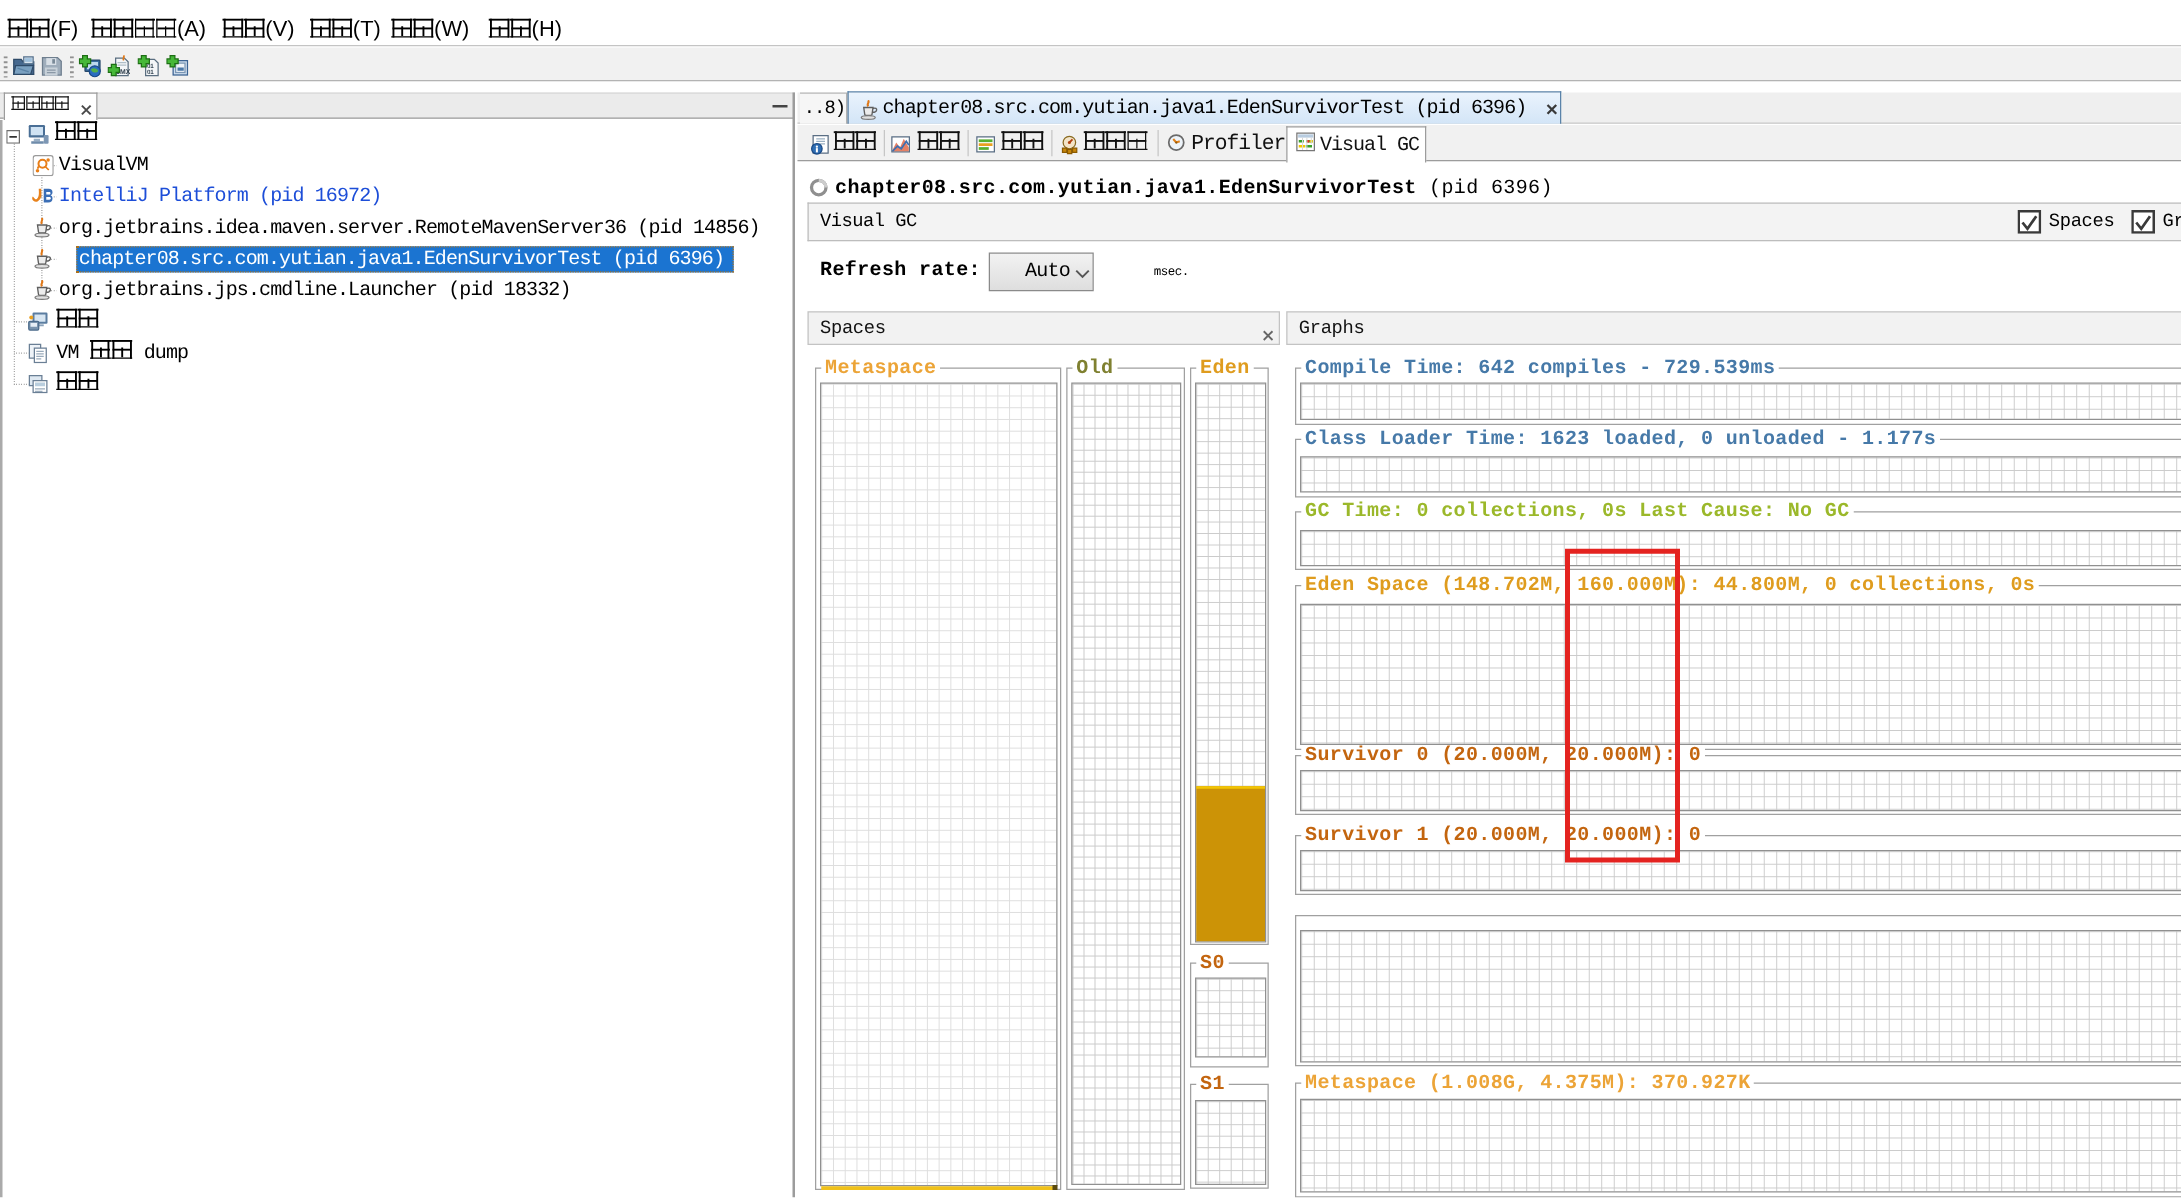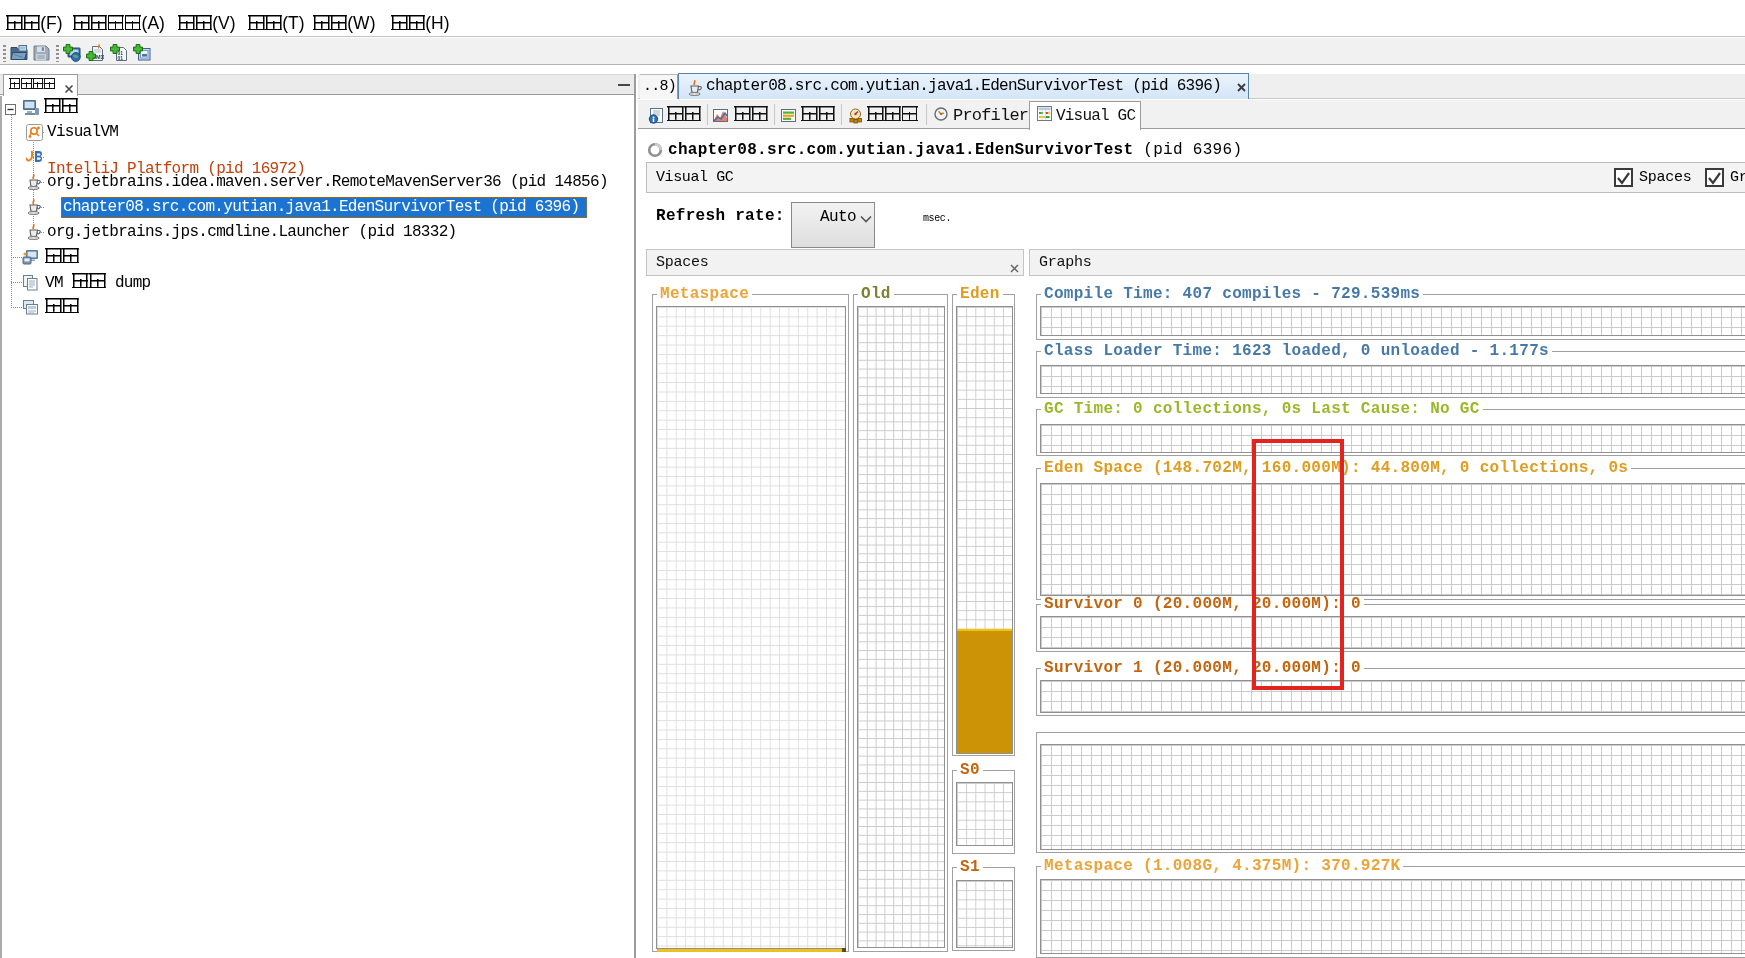--- a/index.html
+++ b/index.html
@@ -118,21 +118,21 @@
         <circle cx="12.5" cy="4" r="1.4" fill="#e87e18"></circle>
         <circle cx="4" cy="12.5" r="1.4" fill="#e87e18"></circle>
         <path d="M10 9l3 3M5 9l-1 2" stroke="#e87e18" stroke-width="1.4"></path>
       </svg></div>
 <div class="a row" style="left:47px;top:120px;color:#000">VisualVM</div>
 <div class="a" style="left:25px;top:149px;width:18px;height:18px"><svg width="18" height="17" viewBox="0 0 18 17">
         <path d="M7 2c0 4 1 7-2 9-2 1.4-4-1-3-2" fill="none" stroke="#e8821c" stroke-width="2"></path>
         <path d="M10 2h4c2 0 3 1 3 3 0 1.2-.8 2-1.6 2.2C16.4 7.5 17 8.4 17 9.8c0 2.2-1.2 3.2-3.4 3.2H10z" fill="#3b6eb5"></path>
         <path d="M12 4.5h2.2c.8 0 1.2.4 1.2 1s-.4 1-1.2 1H12zm0 4h2.4c.9 0 1.3.5 1.3 1.1s-.4 1.1-1.3 1.1H12z" fill="#fff"></path>
       </svg></div>
-<div class="a row" style="left:47px;top:157px;color:#c2410c">IntelliJ Platform (pid 16972)</div>
+<div class="a row" style="left:47px;top:145px;color:#1d4ed8">IntelliJ Platform (pid 16972)</div>
 <div class="a" style="left:26px;top:174px;width:18px;height:18px"><svg width="17" height="17" viewBox="0 0 17 17">
         <path d="M4 6h7.4l-.8 5.6c-.15 1.1-5.65 1.1-5.8 0z" fill="#ececec" stroke="#5f5f5f" stroke-width="1.1"></path>
         <path d="M11.4 6.8c2-.7 3.4.1 2.8 1.6-.45 1.2-2.1 1.6-3.3 1.2" fill="none" stroke="#5f5f5f" stroke-width="1.1"></path>
         <ellipse cx="7.6" cy="14" rx="5.6" ry="1.5" fill="#e0e0e0" stroke="#7a7a7a"></ellipse>
         <path d="M7.4 0.3c1.6 1.8-1.4 2.6.2 4.8" stroke="#e07818" stroke-width="1.7" fill="none"></path>
       </svg></div>
 <div class="a row" style="left:47px;top:170px;color:#000">org.jetbrains.idea.maven.server.RemoteMavenServer36 (pid 14856)</div>
 <div class="a" style="left:26px;top:199px;width:18px;height:18px"><svg width="17" height="17" viewBox="0 0 17 17">
         <path d="M4 6h7.4l-.8 5.6c-.15 1.1-5.65 1.1-5.8 0z" fill="#ececec" stroke="#5f5f5f" stroke-width="1.1"></path>
         <path d="M11.4 6.8c2-.7 3.4.1 2.8 1.6-.45 1.2-2.1 1.6-3.3 1.2" fill="none" stroke="#5f5f5f" stroke-width="1.1"></path>
@@ -245,21 +245,21 @@
         <rect x="1" y="1" width="17" height="17" fill="#fff" stroke="#3a3a3a" stroke-width="2"></rect>
         <path d="M4 10l4 5 7-10" fill="none" stroke="#3a3a3a" stroke-width="2.2"></path>
       </svg></div>
 <div class="a" style="left:1639px;top:165px;font-size:15px;letter-spacing:-0.25px;line-height:25px">Spaces</div>
 <div class="a" style="left:1705px;top:168px"><svg width="19" height="19" viewBox="0 0 19 19">
         <rect x="1" y="1" width="17" height="17" fill="#fff" stroke="#3a3a3a" stroke-width="2"></rect>
         <path d="M4 10l4 5 7-10" fill="none" stroke="#3a3a3a" stroke-width="2.2"></path>
       </svg></div>
 <div class="a" style="left:1730px;top:165px;font-size:15px;letter-spacing:-0.25px;line-height:25px">Gr</div>
 <div class="a" style="left:656px;top:206px;font-weight:bold;font-size:16px;letter-spacing:0.3px;line-height:20px">Refresh rate:</div>
-<div class="a" style="left:791px;top:202px;width:84px;height:46px;background:linear-gradient(#f2f2f2,#dedede);border:1px solid #8a8a8a">
+<div class="a" style="left:791px;top:202px;width:84px;height:31px;background:linear-gradient(#f2f2f2,#dedede);border:1px solid #8a8a8a">
       <span class="a" style="left:28px;top:5px;font-size:16px;letter-spacing:-0.6px">Auto</span>
       <svg class="a" style="left:68px;top:12px" width="12" height="8" viewBox="0 0 12 8">
         <path d="M1 1.5l5 5 5-5" fill="none" stroke="#555" stroke-width="1.6"></path>
       </svg>
     </div>
 <div class="a" style="left:923px;top:209px;font-size:10px;letter-spacing:-0.4px;line-height:20px">msec.</div>
 <div class="a hdr" style="left:646px;top:249px;width:378px"><span style="margin-left:9px">Spaces</span><span class="a" style="left:362px;top:8px"><svg width="11" height="11" viewBox="0 0 11 11">
           <path d="M2 2l7 7M9 2l-7 7" stroke="#666" stroke-width="1.5"></path>
         </svg></span></div>
 <div class="a box" style="left:652px;top:294px;width:197px;height:658px">
@@ -281,21 +281,21 @@
 <div class="a box" style="left:952px;top:770px;width:63px;height:84px">
       <span class="bt" style="color:#c3650f">S0</span>
       <span class="grid" style="left:3px;top:11px;width:57px;height:64px;background-size:9.2px 9.2px"></span>
     </div>
 <div class="a box" style="left:952px;top:867px;width:63px;height:84px">
       <span class="bt" style="color:#c3650f">S1</span>
       <span class="grid" style="left:3px;top:12px;width:57px;height:68px;background-size:9.2px 9.2px"></span>
     </div>
 <div class="a hdr" style="left:1029px;top:249px;width:719px"><span style="margin-left:9px">Graphs</span></div>
 <div class="a box" style="left:1036px;top:294px;width:724px;height:46px">
-      <span class="bt" style="color:#4679a8">Compile Time: 407 compiles - 729.539ms</span>
+      <span class="bt" style="color:#4679a8">Compile Time: 642 compiles - 729.539ms</span>
       <span class="grid" style="left:3px;top:11px;width:720px;height:30px"></span>
     </div>
 <div class="a box" style="left:1036px;top:351px;width:724px;height:47px">
       <span class="bt" style="color:#4679a8">Class Loader Time: 1623 loaded, 0 unloaded - 1.177s</span>
       <span class="grid" style="left:3px;top:13px;width:720px;height:29px"></span>
     </div>
 <div class="a box" style="left:1036px;top:409px;width:724px;height:47px">
       <span class="bt" style="color:#9bb82a">GC Time: 0 collections, 0s Last Cause: No GC</span>
       <span class="grid" style="left:3px;top:14px;width:720px;height:29px"></span>
     </div>

